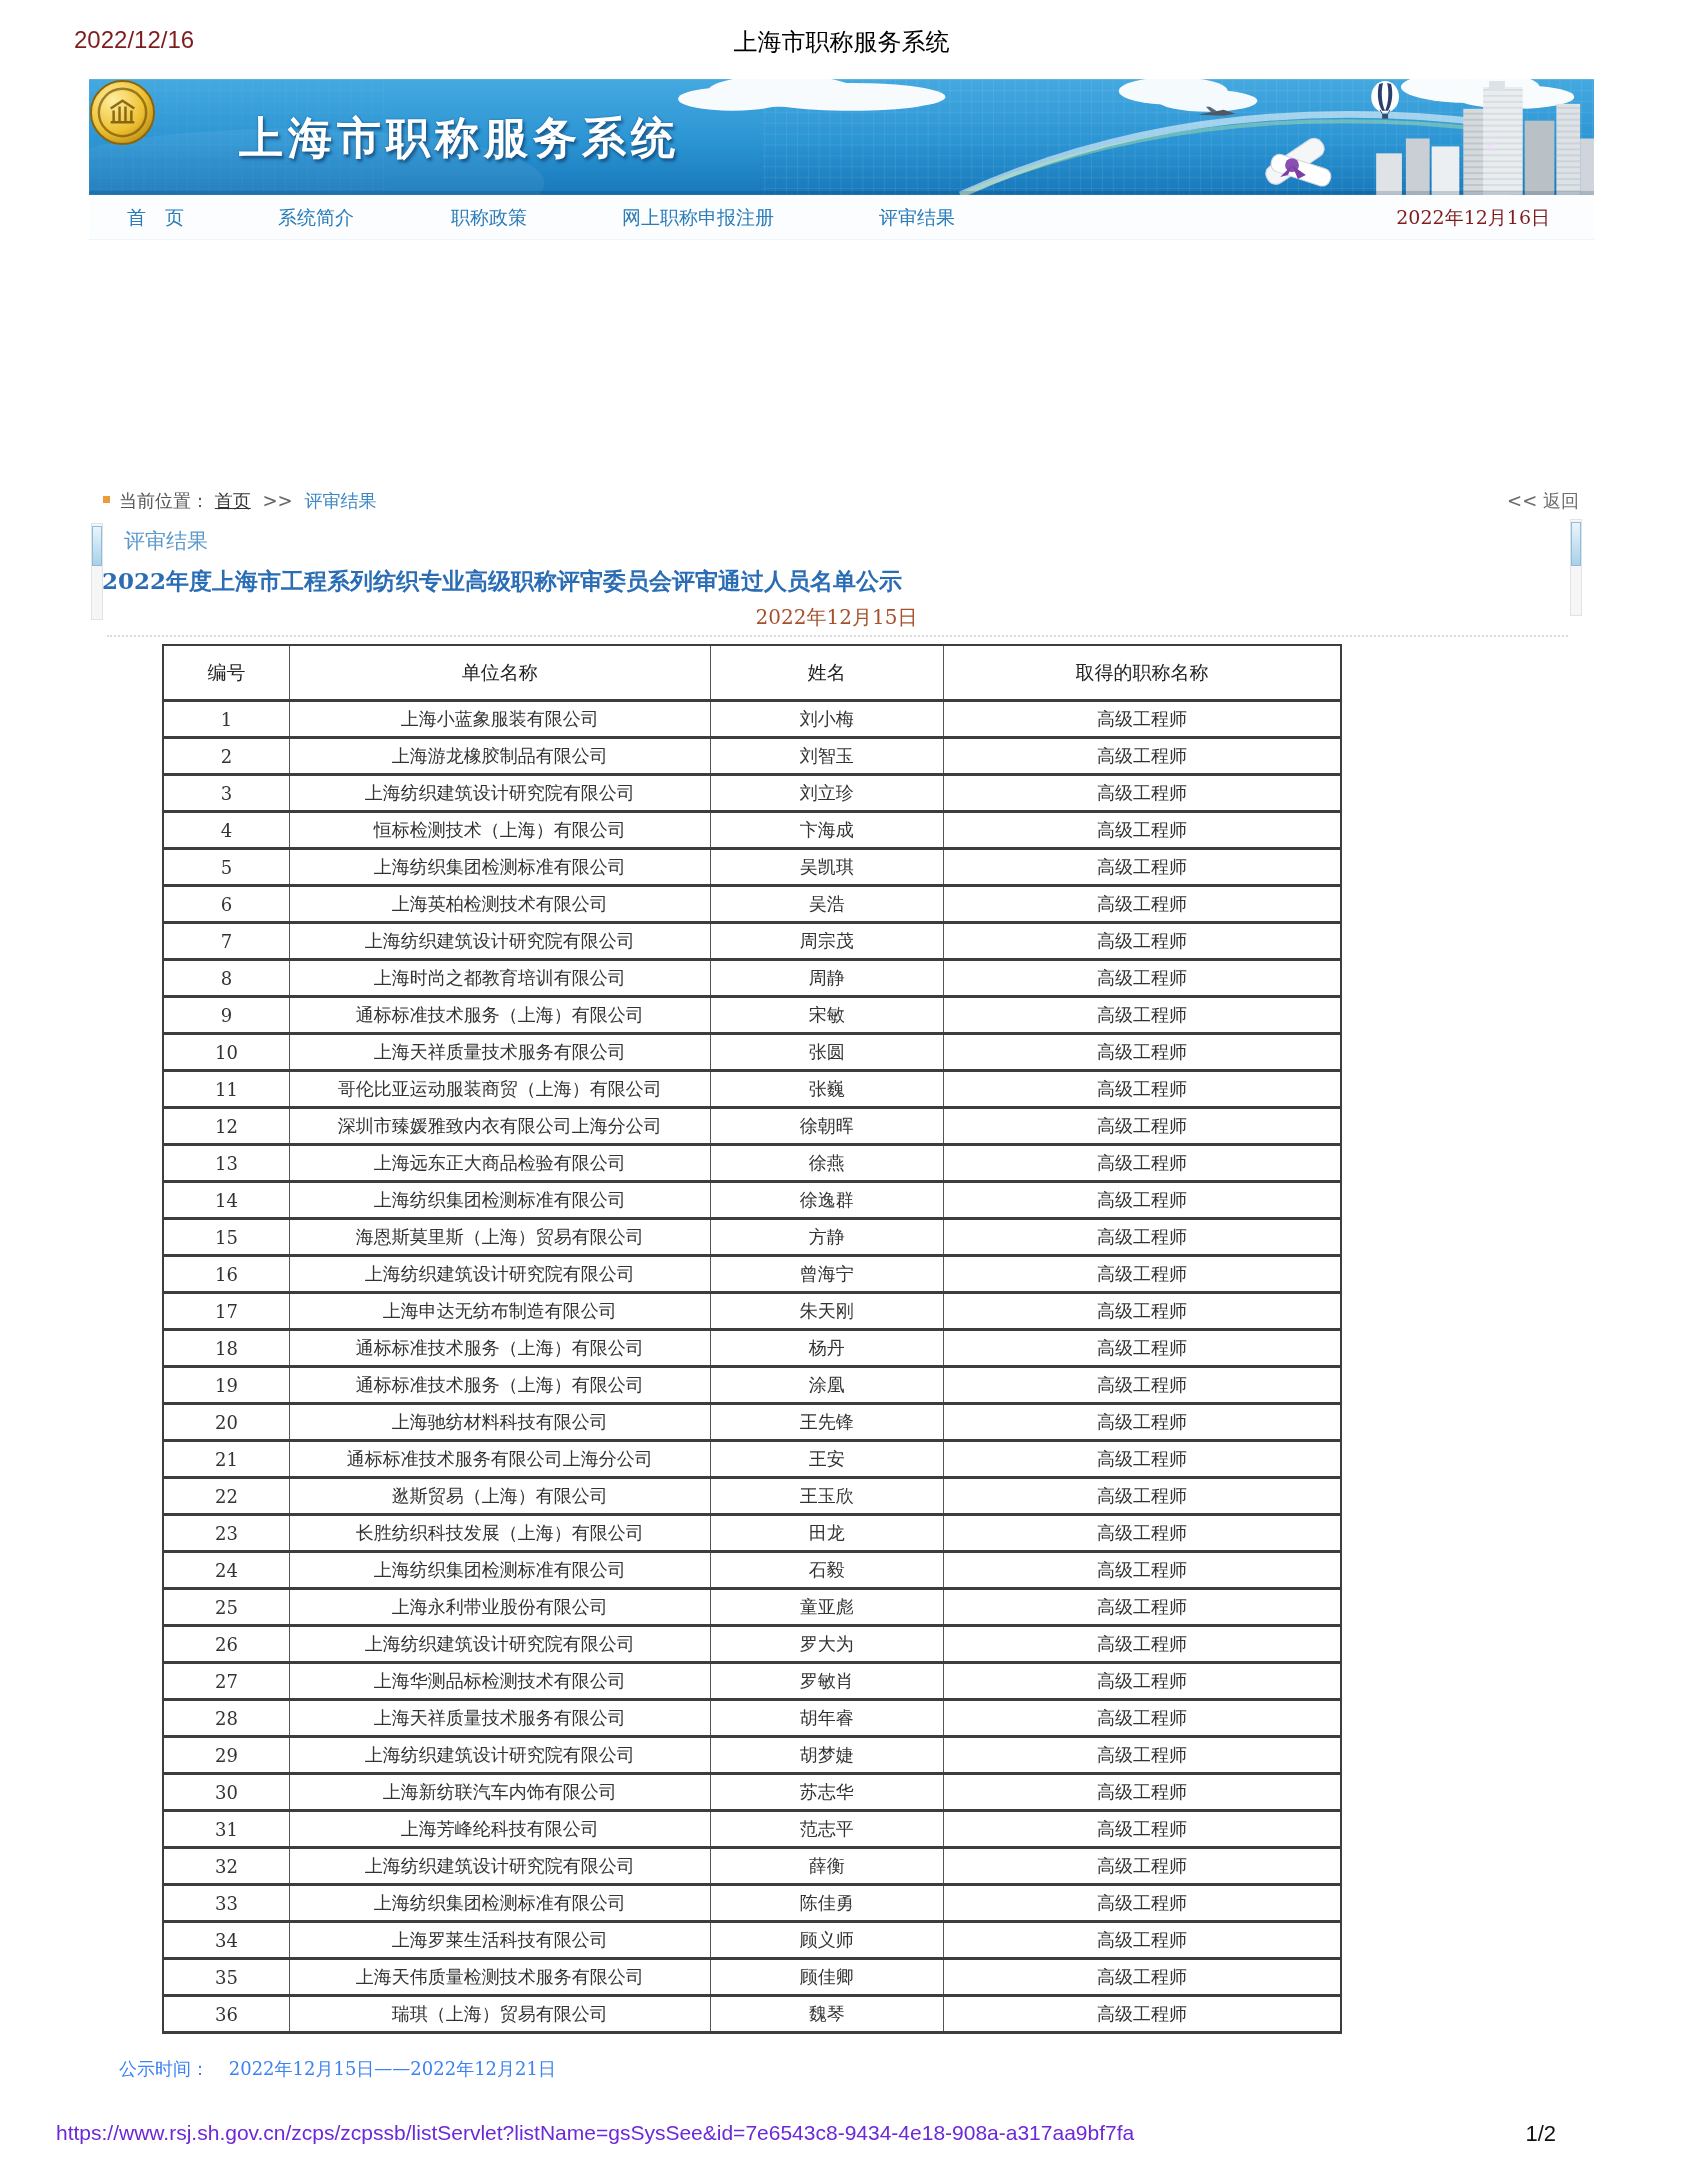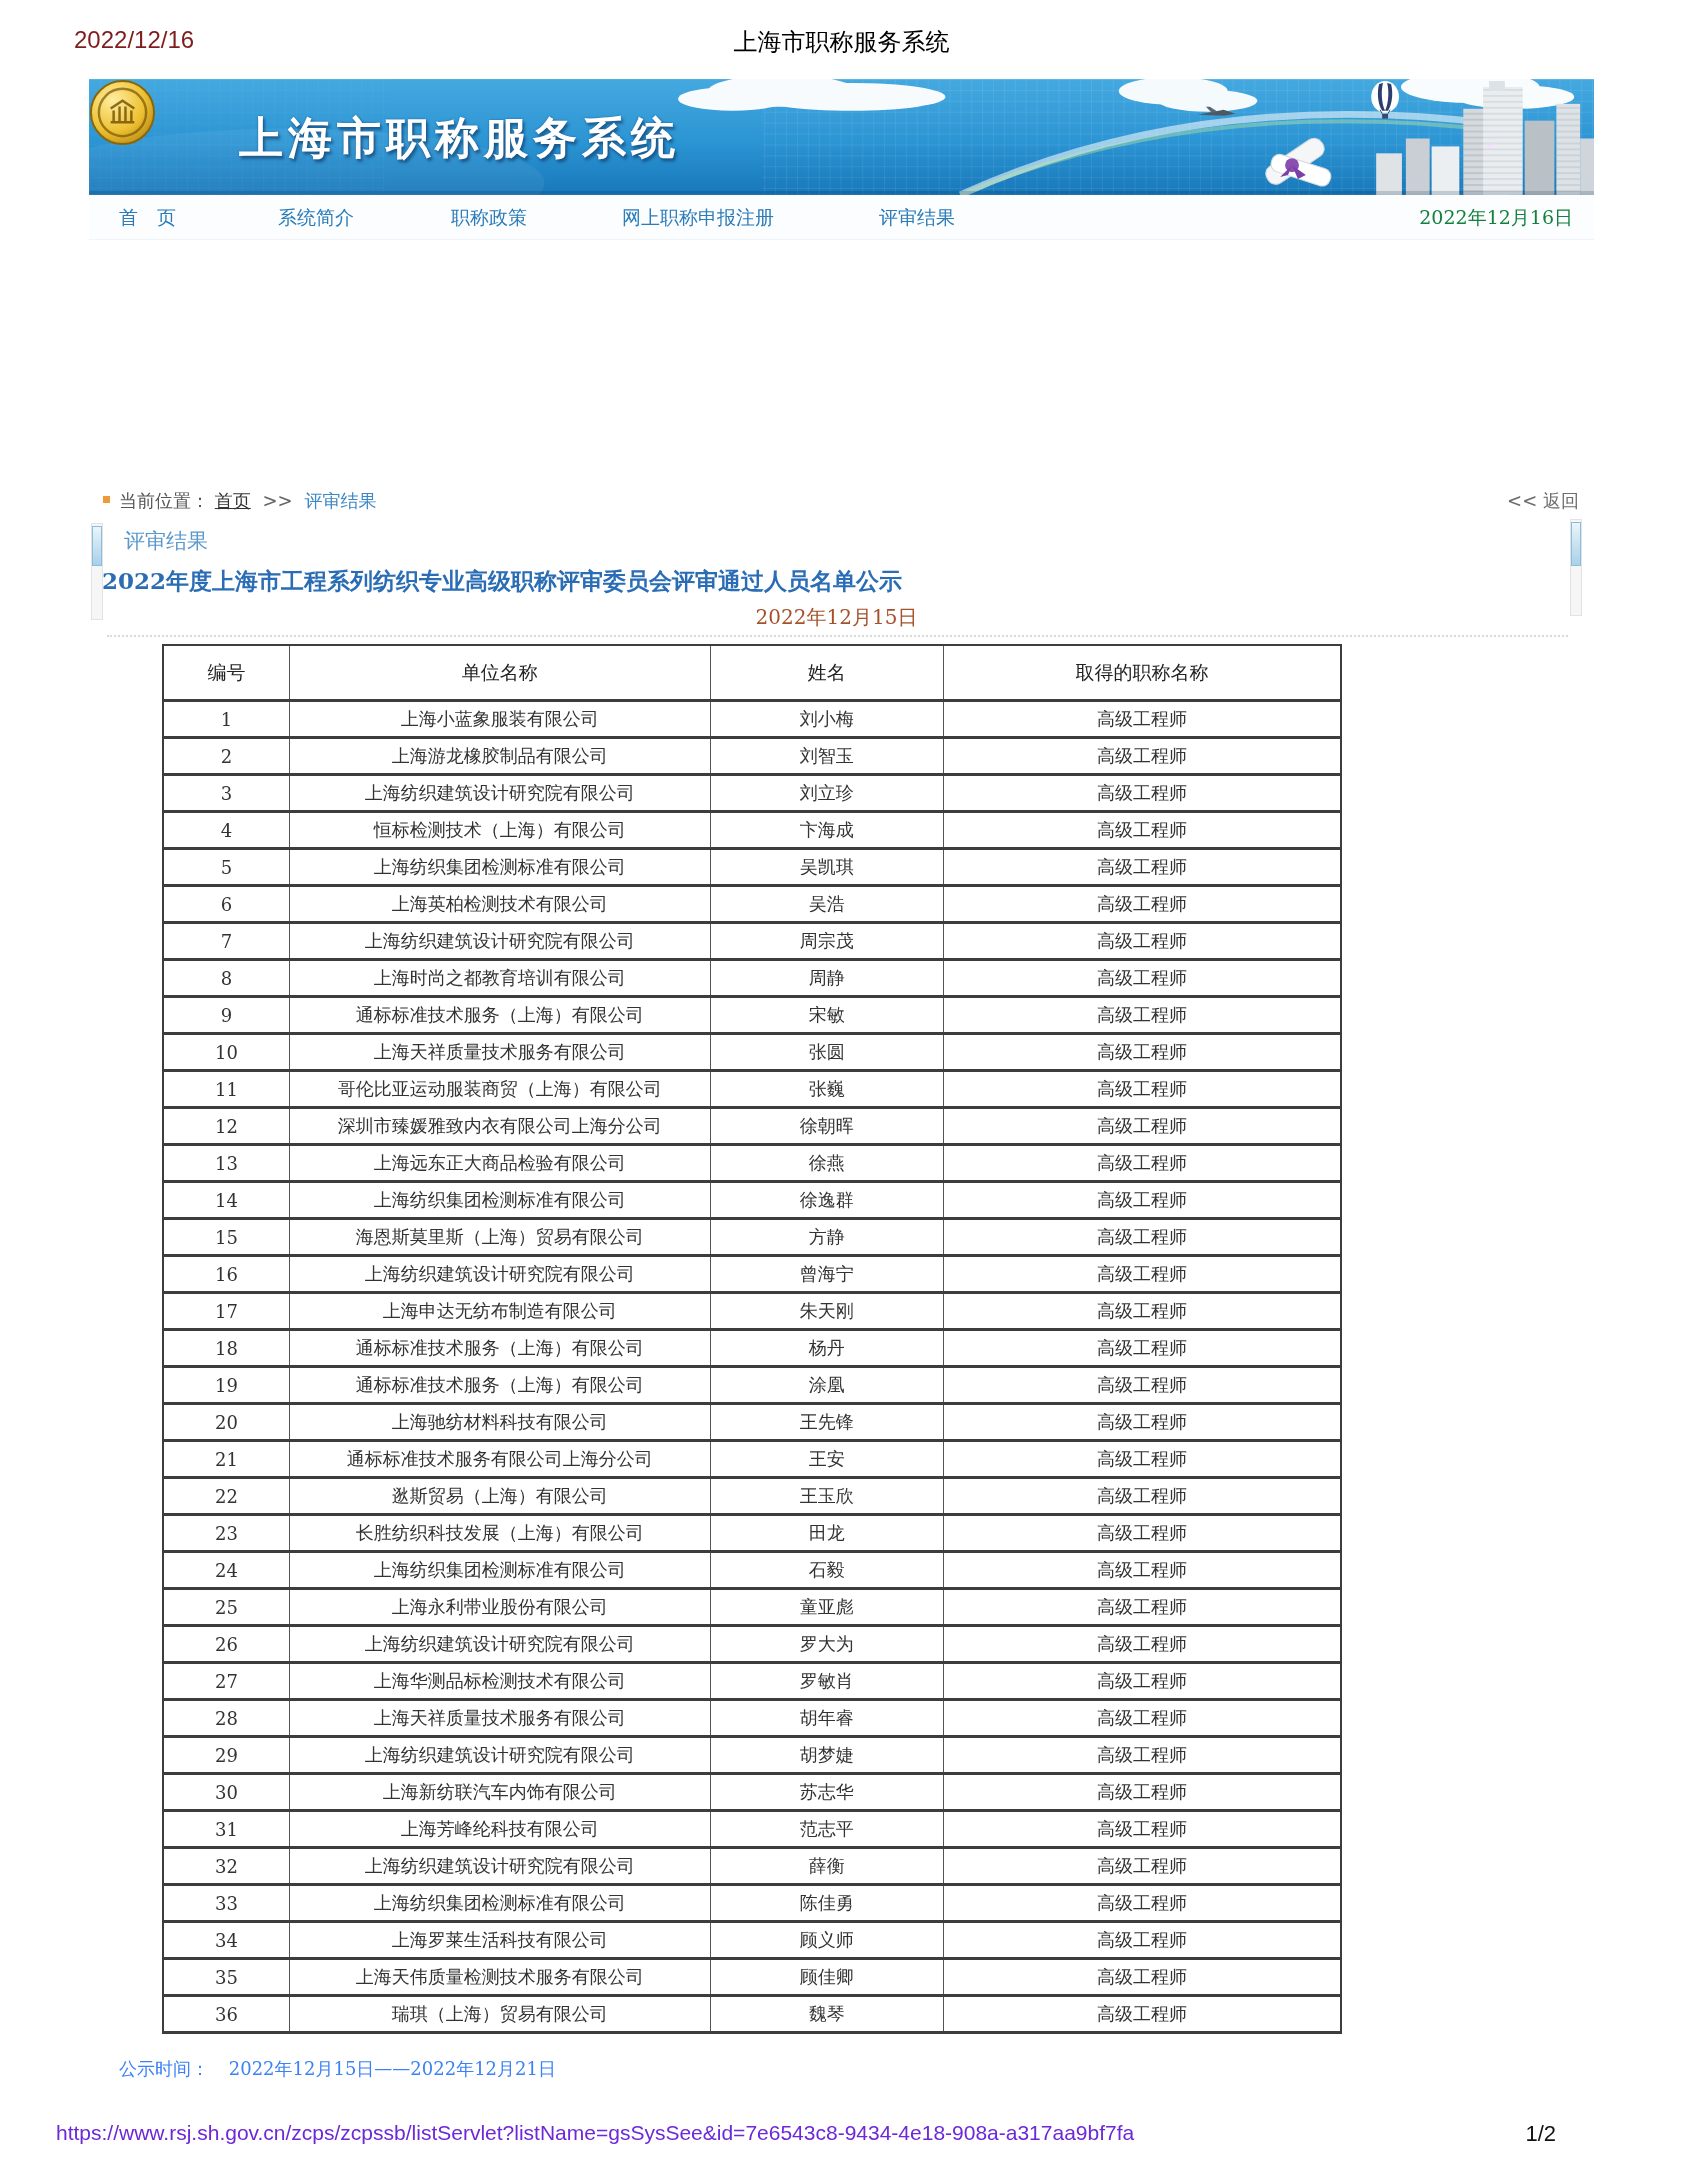--- a/index.html
+++ b/index.html
@@ -17,21 +17,21 @@
   .banner{position:absolute;left:89px;top:79px;width:1505px;height:116px;overflow:hidden;}
   .banner svg{position:absolute;left:0;top:0;}
   .site-logo{position:absolute;left:48px;top:20px;width:67px;height:67px;}
   .site-title{position:absolute;left:150px;top:30px;font-size:44px;font-weight:bold;color:#fff;
               letter-spacing:5px;text-shadow:2px 3px 3px rgba(16,62,108,.65),0 0 2px rgba(20,80,130,.8);}
 
   
   .nav{position:absolute;left:89px;top:195px;width:1505px;height:44px;background:#fbfdff;
        border-bottom:1px solid #eef4f9;}
   .nav a{position:absolute;top:0;line-height:44px;font-size:19px;color:#2b7cb8;text-decoration:none;}
-  .nav-date{position:absolute;top:0;right:21px;line-height:44px;font-size:19px;color:#15803d;}
+  .nav-date{position:absolute;top:0;right:44px;line-height:44px;font-size:19px;color:#7f1d1d;}
 
   
   .crumbs{position:absolute;left:89px;top:487px;width:1505px;height:30px;font-size:18px;color:#555;}
   .crumb-bullet{position:absolute;left:14px;top:9px;width:7px;height:7px;background:#ec9a3a;}
   .crumb-text{position:absolute;left:30px;top:2px;}
   .crumb-home{color:#333;text-decoration:underline;}
   .crumb-sep{color:#666;margin:0 6px;}
   .crumb-cur{color:#3f88c5;text-decoration:none;}
   .back-link{position:absolute;right:15px;top:2px;color:#6d6d6d;text-decoration:none;}
 
@@ -153,21 +153,21 @@
         </radialGradient>
       </defs>
       <circle cx="34" cy="34" r="32" fill="url(#gold)" stroke="#8a6508" stroke-width="2"></circle>
       <circle cx="34" cy="34" r="24" fill="none" stroke="rgba(120,85,5,0.7)" stroke-width="2.5"></circle>
       <path d="M22 44 h24 M25 44 v-12 M31 44 v-16 M37 44 v-16 M43 44 v-12 M22 30 l12 -8 12 8" fill="none" stroke="rgba(110,78,4,0.8)" stroke-width="2.5"></path>
     </svg>
     <span class="site-title">上海市职称服务系统</span>
   </div>
 
   <div class="nav">
-    <a href="#" style="left:30px">首　页</a>
+    <a href="#" style="left:38px">首　页</a>
     <a href="#" style="left:189px">系统简介</a>
     <a href="#" style="left:362px">职称政策</a>
     <a href="#" style="left:533px">网上职称申报注册</a>
     <a href="#" style="left:790px">评审结果</a>
     <span class="nav-date">2022年12月16日</span>
   </div>
 
   <div class="crumbs">
     <span class="crumb-bullet"></span>
     <span class="crumb-text">

